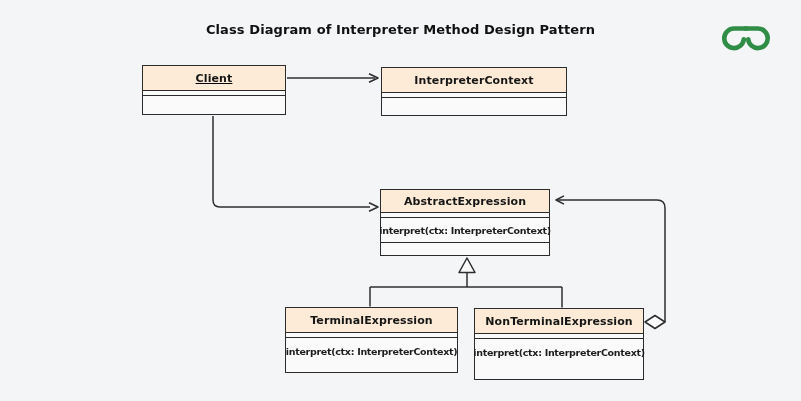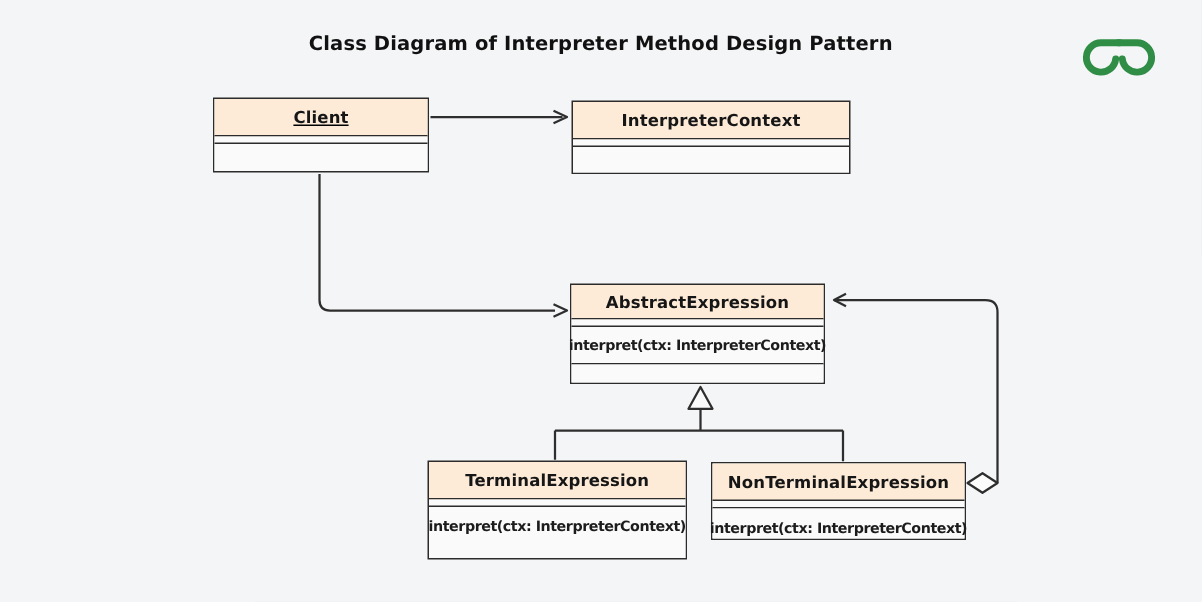--- a/index.html
+++ b/index.html
@@ -81,21 +81,21 @@
   
   #box-client{left:142px;top:65px;width:144px;height:50px;text-decoration:underline;}
   #box-client .uml-header{height:24px;}
   #box-interpreter-context{left:381px;top:67px;width:186px;height:49px;}
   #box-interpreter-context .uml-header{height:24px;}
   #box-abstract-expression{left:380px;top:189px;width:170px;height:67px;}
   #box-abstract-expression .uml-header{height:22px;}
   #box-abstract-expression .uml-methods{height:24px;flex:0 0 auto;}
   #box-terminal-expression{left:285px;top:307px;width:173px;height:66px;}
   #box-terminal-expression .uml-header{height:24px;}
-  #box-non-terminal-expression{left:474px;top:308px;width:170px;height:52px;}
+  #box-non-terminal-expression{left:474px;top:308px;width:170px;height:72px;}
   #box-non-terminal-expression .uml-header{height:24px;}
   .connector-layer{
     position:absolute;
     left:0;top:0;
     z-index:3;
     pointer-events:none;
   }
 </style>
 </head>
 <body>

